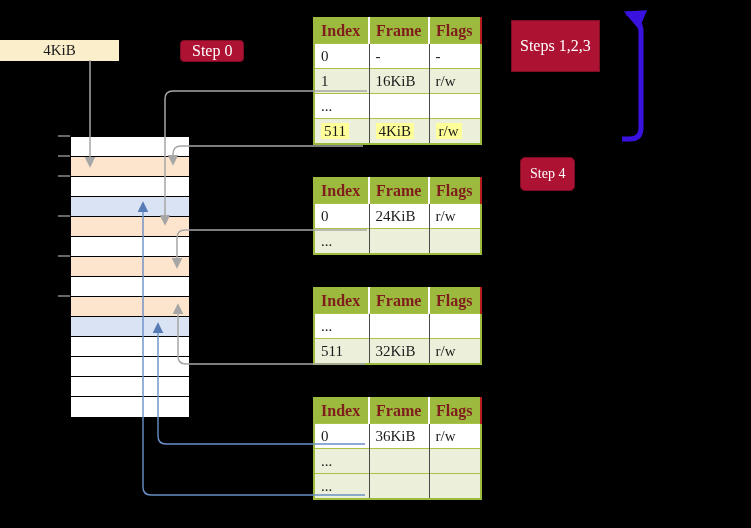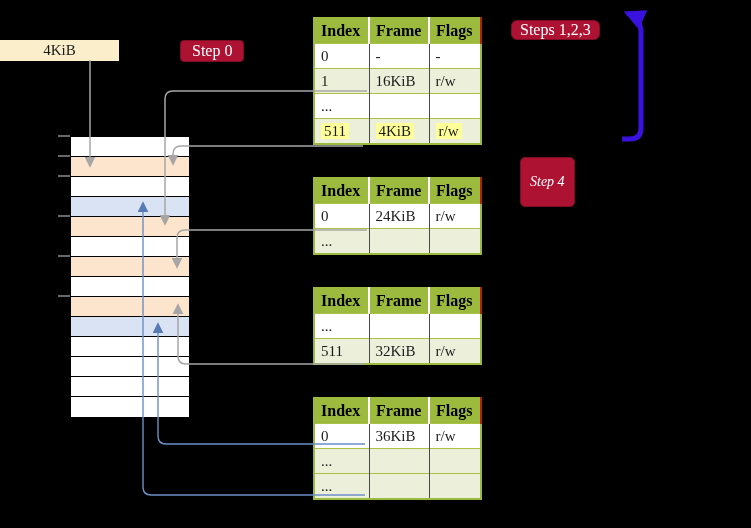--- a/index.html
+++ b/index.html
@@ -19,31 +19,31 @@
   .mem-row.blue{background:#dae3f3;}
   
   #mem-label{
     position:absolute;left:0;top:40px;width:119px;height:21px;line-height:21px;
     background:#fbeecb;color:#1a1a1a;text-align:center;font-size:15px;z-index:2;
   }
   
   .badge{position:absolute;color:#fff;white-space:nowrap;z-index:4;}
   .badge.crimson{background:#ae1233;border:1px solid #7d0c25;}
   #badge-step0{left:180px;top:40px;border-radius:4px;padding:1px 11px;font-size:16px;}
-  #badge-steps123{left:511px;top:20px;border-radius:6px;padding:0 8px;font-size:16px;}
+  #badge-steps123{left:511px;top:20px;border-radius:0;padding:16px 8px;font-size:16px;}
   #badge-steps1234{right:0;top:19px;background:#4f24f0;border-radius:4px;padding:1px 8px;font-size:16px;}
-  #badge-step4{left:520px;top:157px;border-radius:5px;padding:16px 9px;font-size:14px;font-style:italic;}
+  #badge-step4{left:520px;top:157px;border-radius:5px;padding:8px 9px;font-size:14px;}
   
   table.pt{
     position:absolute;left:313px;border-collapse:collapse;z-index:2;
     border:2px solid #9cba3d;font-size:15px;color:#1a1a1a;table-layout:fixed;
   }
   #table-1{top:17px;} #table-2{top:177px;} #table-3{top:287px;} #table-4{top:397px;}
   table.pt th{
-    background:#9cba3d;color:#000000;font-weight:bold;font-size:16px;height:22px;
+    background:#9cba3d;color:#7f1d1d;font-weight:bold;font-size:16px;height:22px;
     padding:1px 6px;text-align:left;border-right:2px solid #fff;
   }
   table.pt th:last-child{border-right:2px solid #b91c1c;}
   table.pt td{
     height:24px;padding:0 6px;background:#fff;
     border-top:1px solid #a9c244;border-right:1px solid #4a4a4a;
   }
   table.pt td:last-child{border-right:none;}
   table.pt col.c-index{width:55px;} table.pt col.c-frame{width:60px;} table.pt col.c-flags{width:52px;}
   table.pt tr.shaded td{background:#ecf0da;}

